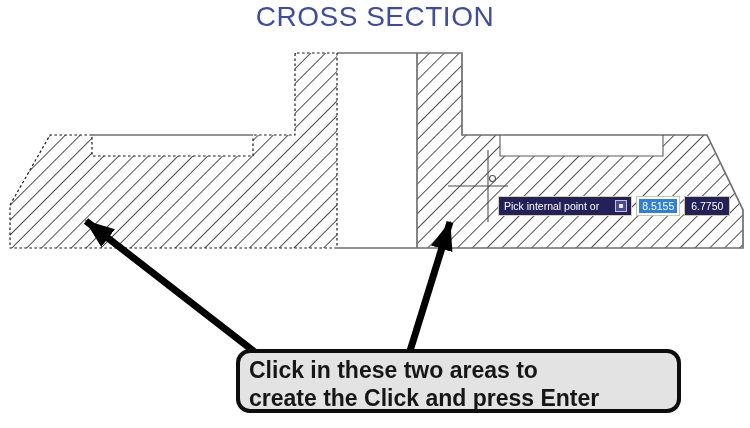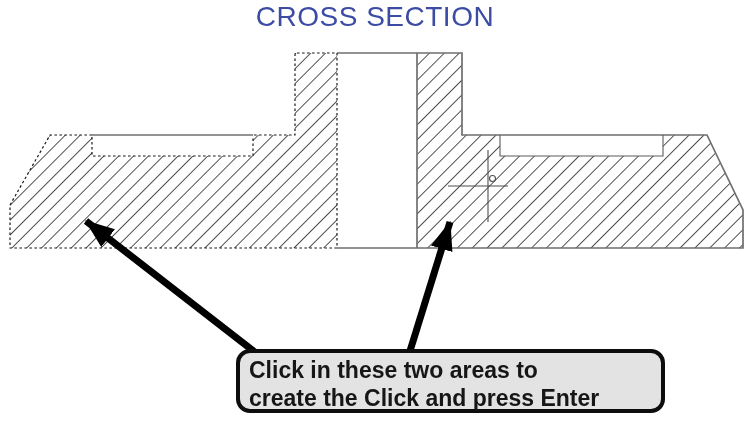--- a/index.html
+++ b/index.html
@@ -31,21 +31,21 @@
     border:1px solid #cbc79c;font-size:10.5px;height:15px;
     display:flex;align-items:center;padding:1px 2px 2px 2px;white-space:nowrap;
   }
   .dyn-val.x{background:#ffffff;color:#ffffff;}
   .dyn-val.x .hl{background:#2f80d8;padding:1px 3px;}
   .dyn-val.y{background:#23215a;color:#ffffff;padding-left:6px;padding-right:6px;}
   
   .callout{
     position:absolute;left:236px;top:349px;width:412px;height:53px;
     background:#e3e3e3;border:4.5px solid #0d0d0d;border-radius:14px;
-    padding:3px 0 0 9px;
+    padding:3px 16px 0 9px;
   }
   .callout .line{
     font-size:23px;font-weight:bold;color:#161616;line-height:28px;white-space:nowrap;
   }
 </style>
 </head>
 <body>
 
 <div class="stage">
 
@@ -75,19 +75,31 @@
     <g>
       <line x1="448" y1="186" x2="508" y2="186" stroke="#4d4d4d" stroke-width="1.1"></line>
       <line x1="488" y1="150" x2="488" y2="222" stroke="#4d4d4d" stroke-width="1.1"></line>
       <circle cx="492.5" cy="178.5" r="3" fill="#ffffff" stroke="#4d4d4d" stroke-width="1.1"></circle>
     </g>
 
     <line x1="256" y1="353" x2="86" y2="221" stroke="#000000" stroke-width="7" marker-end="url(#ah)"></line>
     <line x1="410" y1="351" x2="450" y2="222" stroke="#000000" stroke-width="7" marker-end="url(#ah)"></line>
   </svg>
 
+  <div class="dyn-row">
+    <div class="dyn-prompt">
+      <span class="txt">Pick internal point or</span>
+      <span class="dyn-icon"></span>
+    </div>
+    <div class="dyn-val x">
+      <span class="hl">8.5155</span>
+    </div>
+    <div class="dyn-val y">
+      <span>6.7750</span>
+    </div>
+  </div>
 
   <div class="callout">
     <div class="line">Click in these two areas to</div>
     <div class="line">create the Click and press Enter</div>
   </div>
 
 </div>
 
 </body></html>

